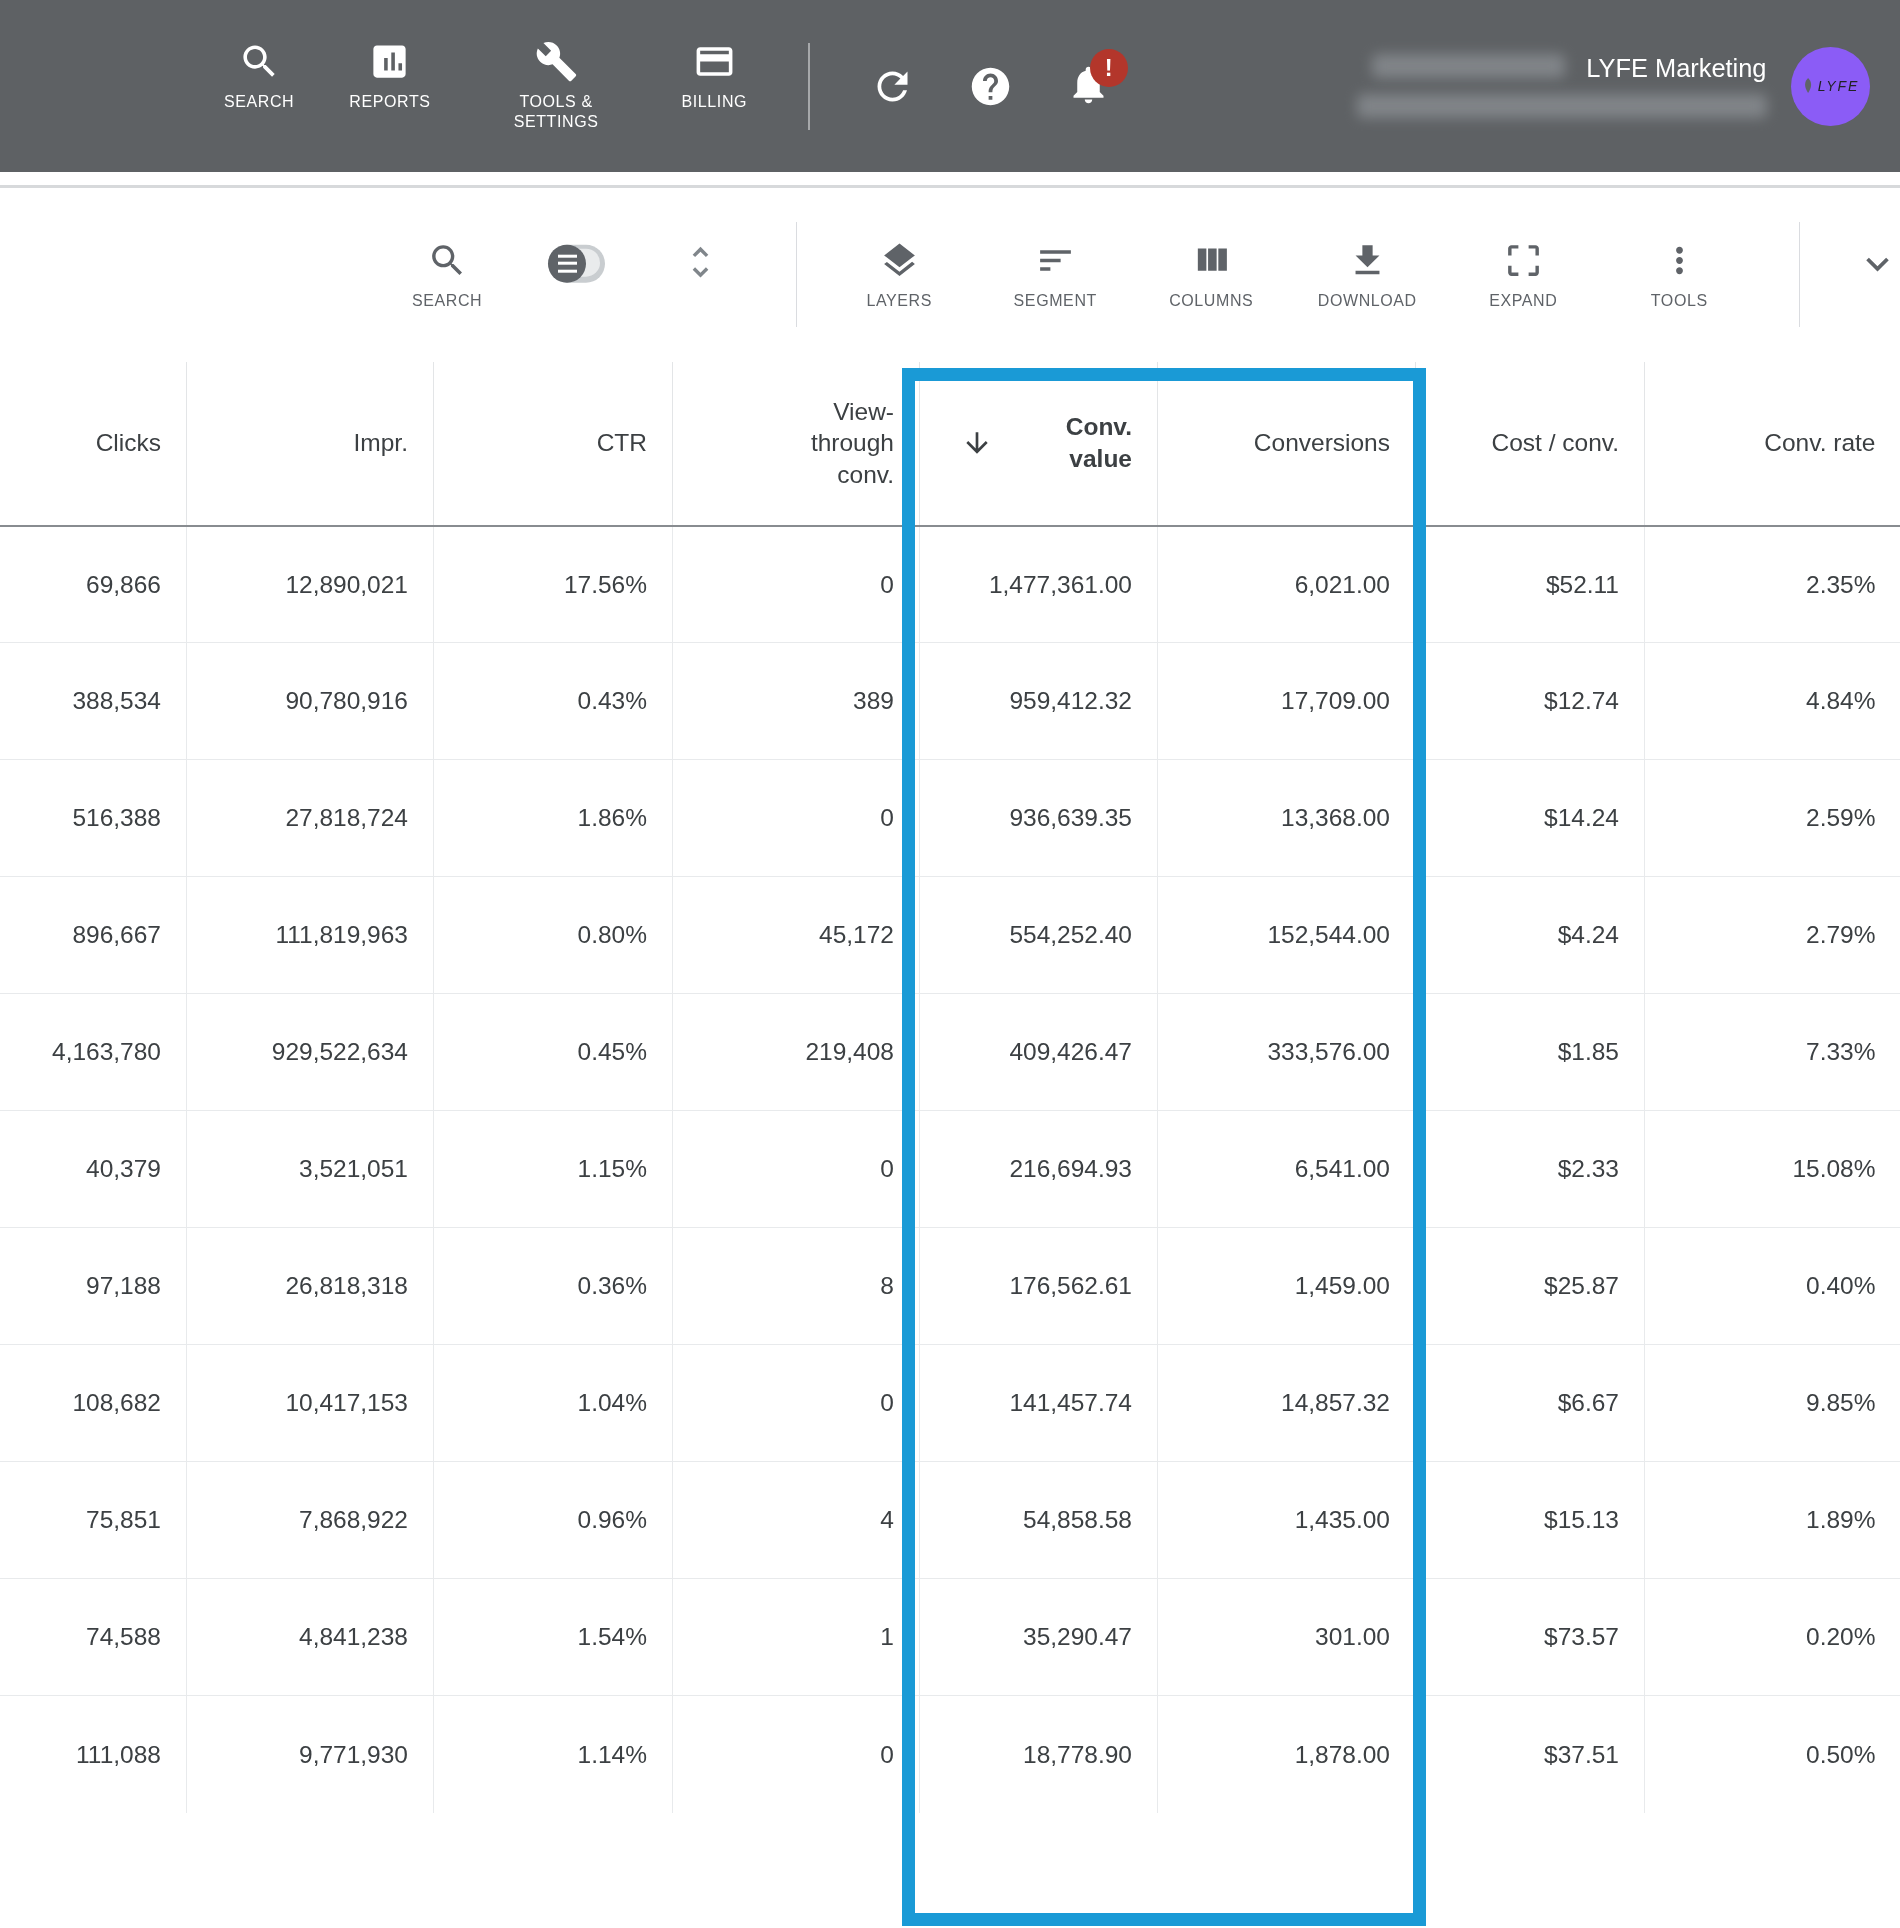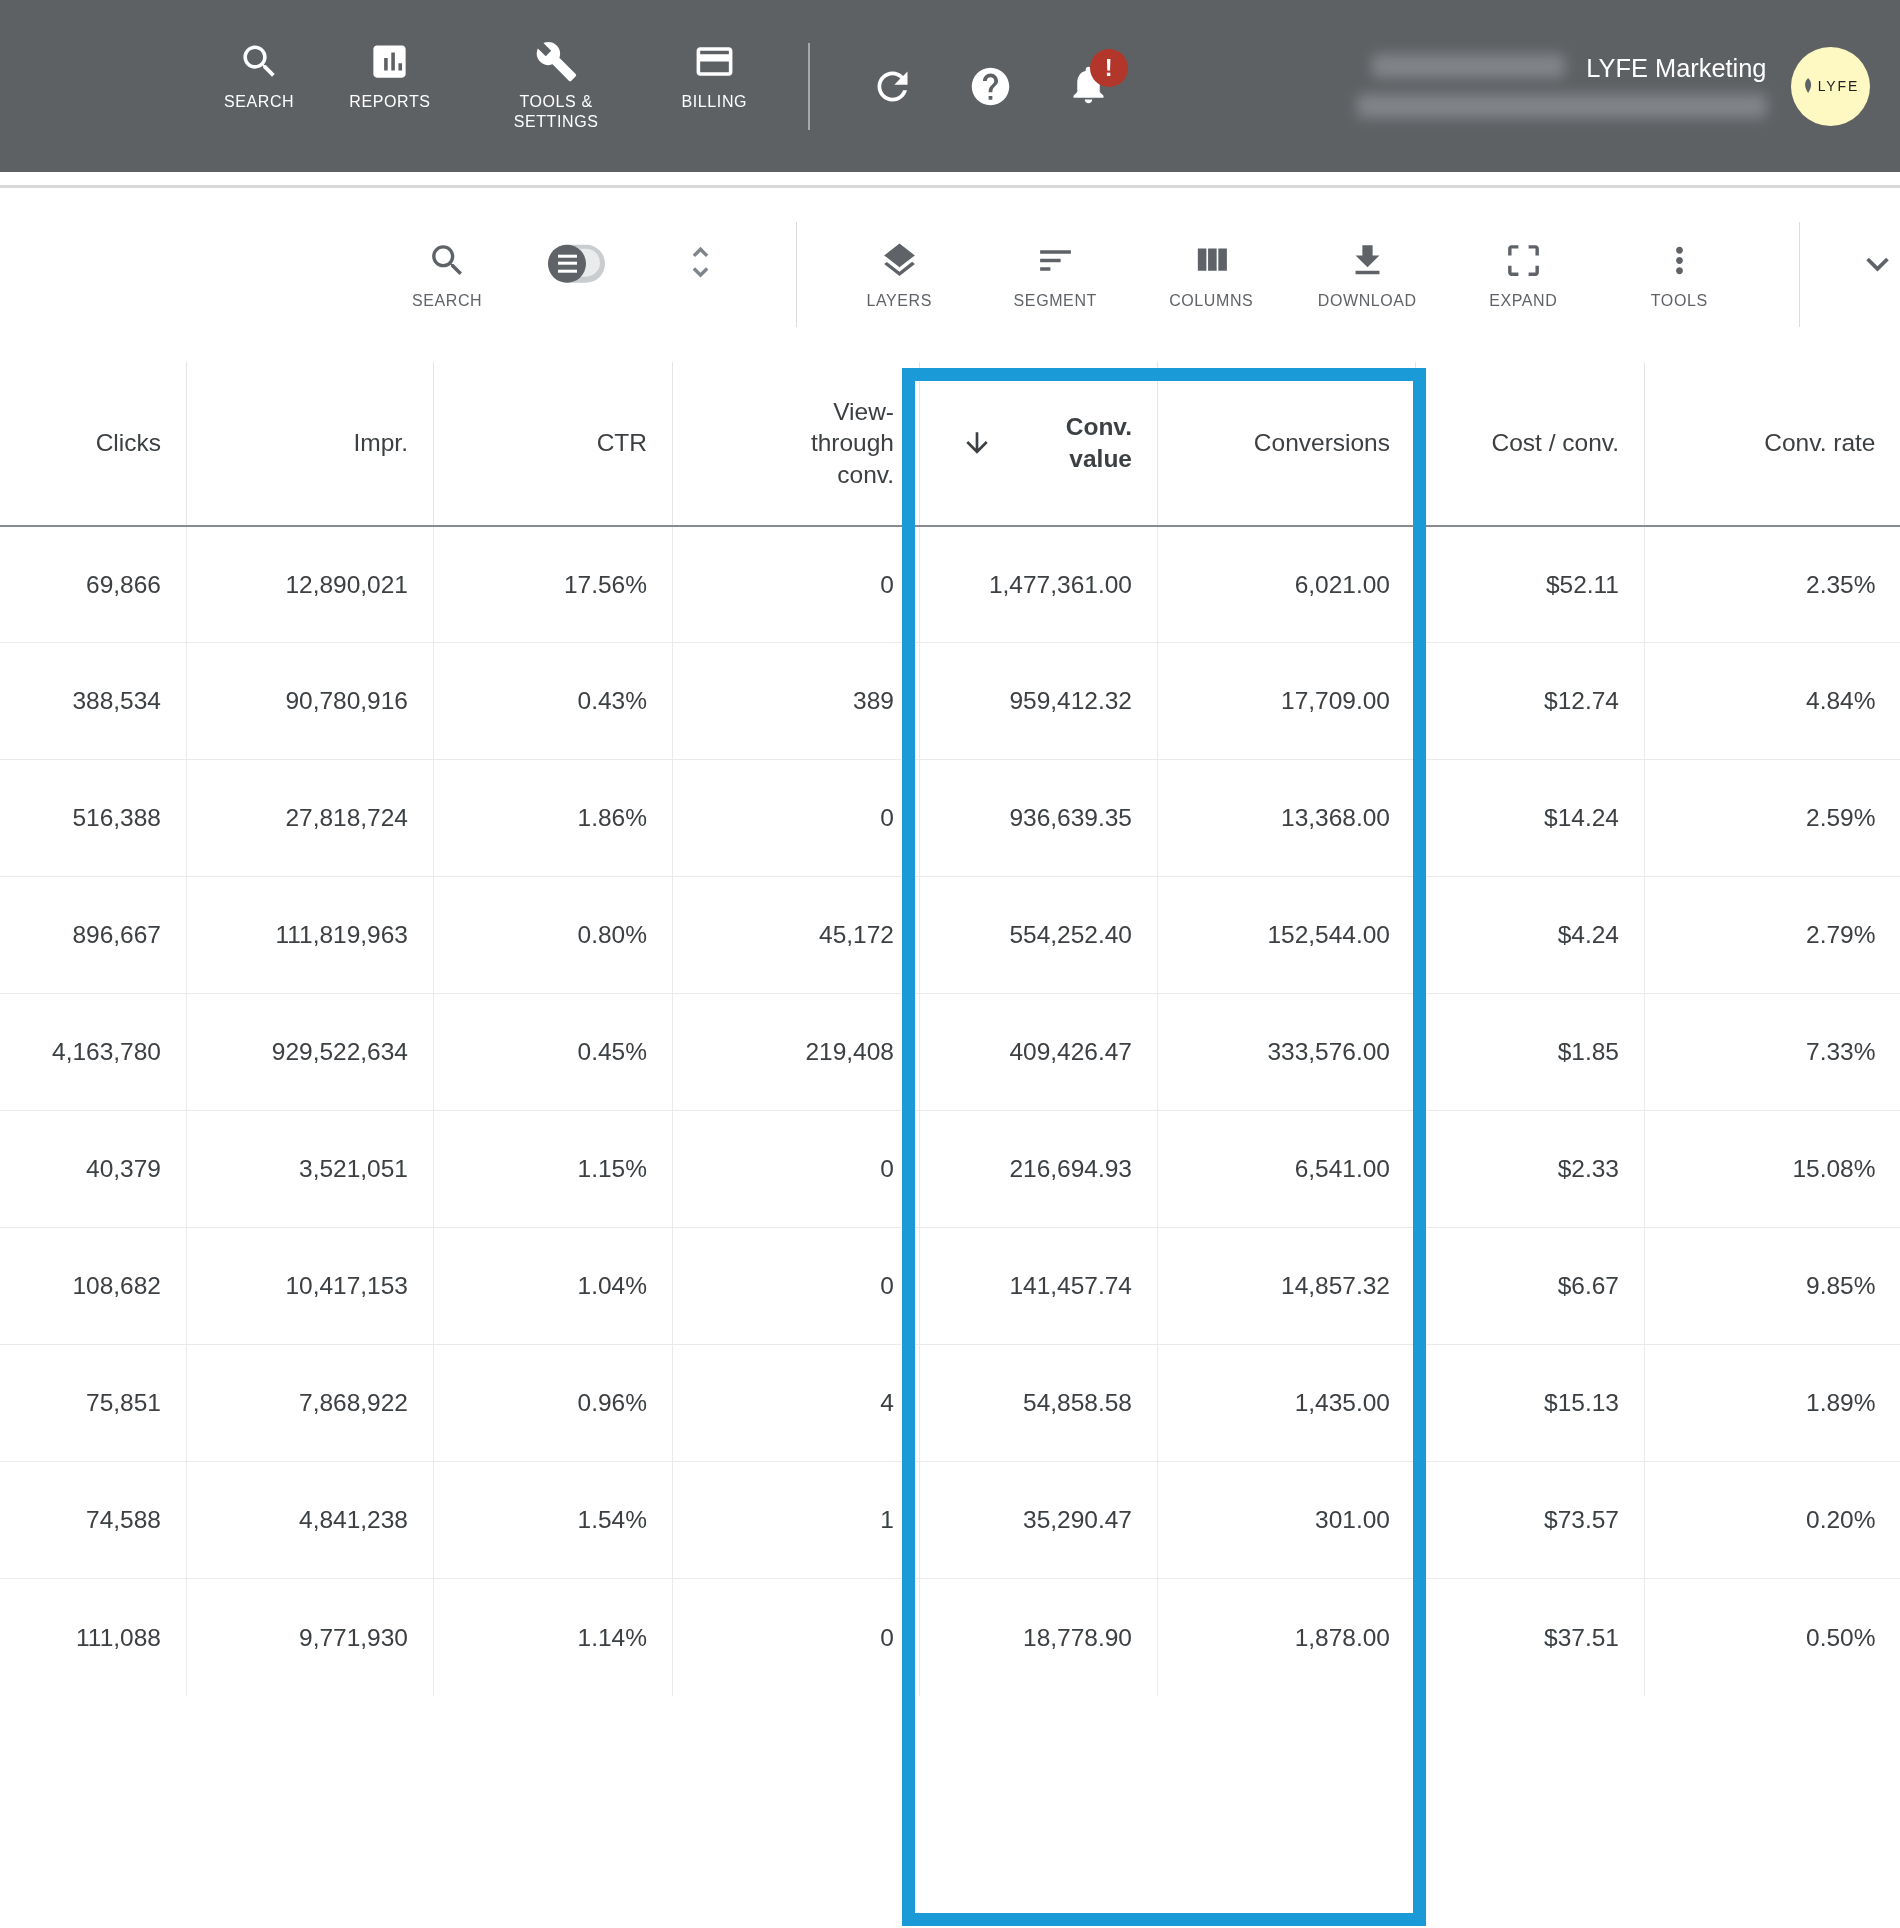--- a/index.html
+++ b/index.html
@@ -19,22 +19,22 @@
   .badge{position:absolute;top:-13px;right:-17px;width:38px;height:38px;border-radius:50%;
          background:var(--badge,#b3362b);color:#fff;font-weight:700;font-size:23.5px;
          display:flex;align-items:center;justify-content:center;}
   .account{margin-left:auto;display:flex;align-items:center;margin-right:30px;}
   .acct-text{display:flex;flex-direction:column;align-items:flex-end;gap:11.3px;}
   .acct-line1{display:flex;align-items:flex-start;gap:21px;}
   .blur-blob{background:#83878b;border-radius:5.6px;filter:blur(6.6px);opacity:.95;}
   .blur-phone{width:193px;height:24.5px;}
   .blur-email{width:410px;height:24.5px;}
   .acct-name{font-size:25.4px;color:#fff;}
-  .avatar{width:79px;height:79px;border-radius:50%;background:#fef9c3;margin-left:24.5px;
-          display:flex;align-items:center;justify-content:center;color:#3c4043;}
+  .avatar{width:79px;height:79px;border-radius:50%;background:#8b5cf6;margin-left:24.5px;
+          display:flex;align-items:center;justify-content:center;color:#3c4043;font-style:italic;}
   .avatar-inner{display:flex;align-items:center;gap:3.8px;font-size:14px;letter-spacing:1.9px;color:#202124;}
   .avatar-inner svg{width:12.2px;height:16px;fill:#5f6368;}
 
   .gap-strip{height:13px;background:#fff;}
   .hline{height:2.8px;background:#d7d9db;}
 
   
   .toolbar{height:174px;background:#fff;display:flex;align-items:center;}
   .tb-item{display:flex;flex-direction:column;align-items:center;cursor:pointer;}
   .tb-item svg{width:41px;height:41px;fill:#5f6368;}
@@ -302,20 +302,30 @@
           <td>40,379</td>
           <td>3,521,051</td>
           <td>1.15%</td>
           <td>0</td>
           <td>216,694.93</td>
           <td>6,541.00</td>
           <td>$2.33</td>
           <td>15.08%</td>
         </tr>
         <tr>
+          <td>97,188</td>
+          <td>26,818,318</td>
+          <td>0.36%</td>
+          <td>8</td>
+          <td>176,562.61</td>
+          <td>1,459.00</td>
+          <td>$25.87</td>
+          <td>0.40%</td>
+        </tr>
+        <tr>
           <td>108,682</td>
           <td>10,417,153</td>
           <td>1.04%</td>
           <td>0</td>
           <td>141,457.74</td>
           <td>14,857.32</td>
           <td>$6.67</td>
           <td>9.85%</td>
         </tr>
         <tr>

